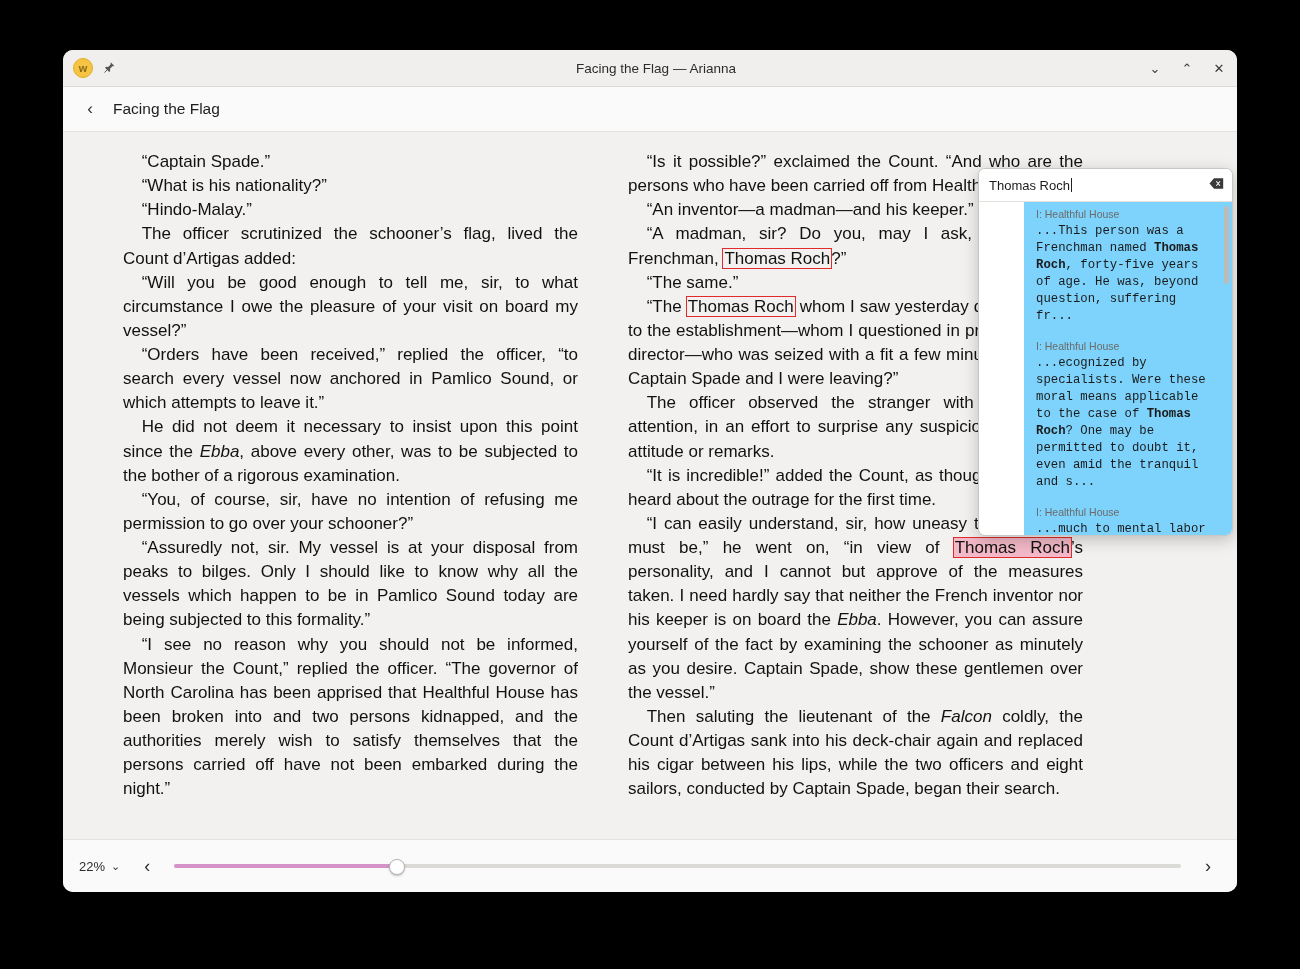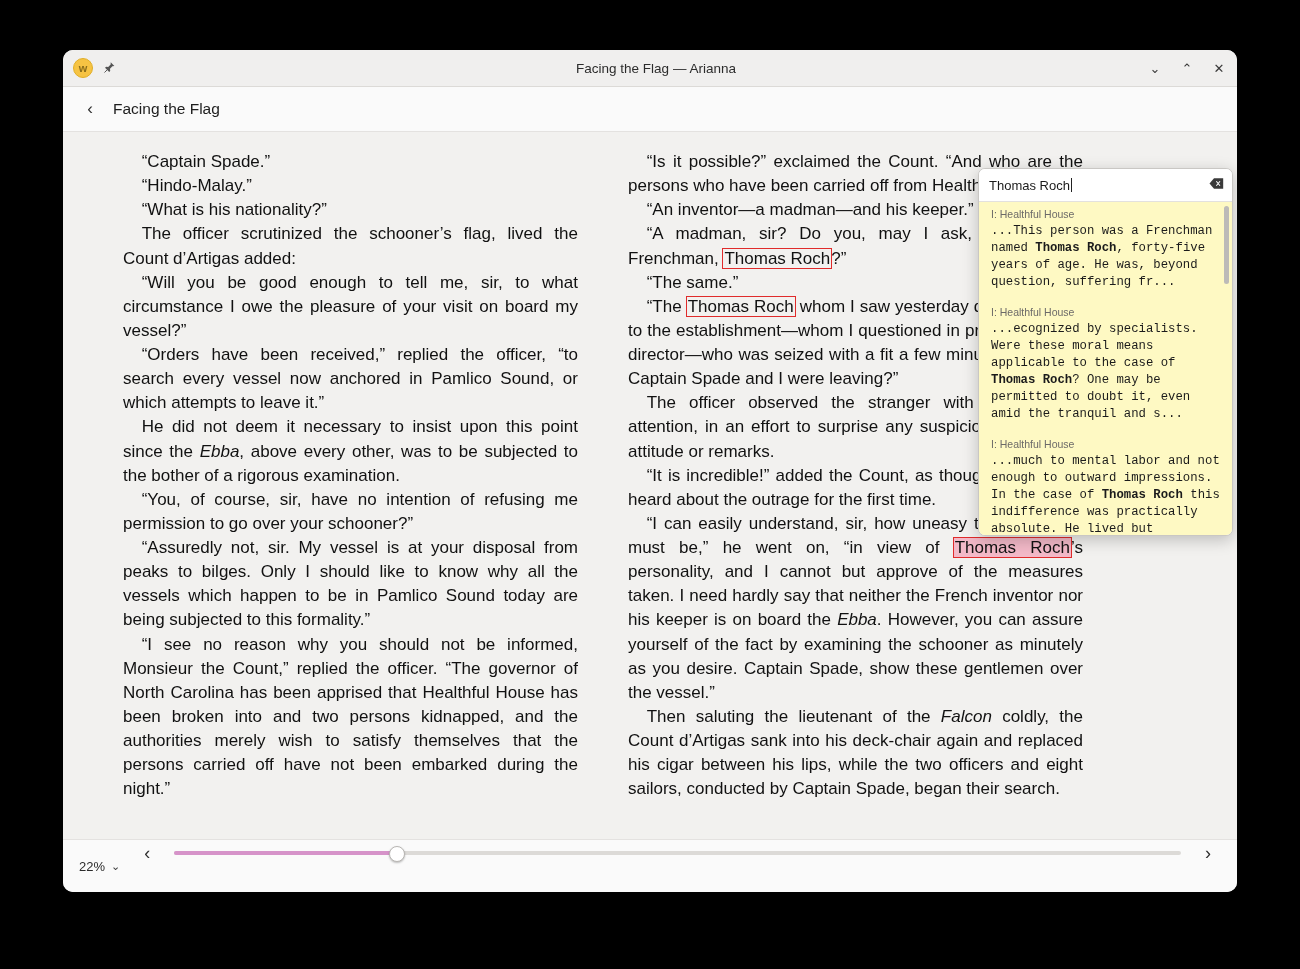--- a/index.html
+++ b/index.html
@@ -137,21 +137,22 @@
     width: 1px; height: 14px;
     background: #222;
     vertical-align: -2px;
     margin-left: 1px;
   }
   #clear-icon { color: #4a4a4a; font-size: 14px; }
   #results {
     max-height: 333px;
     overflow: hidden;
     position: relative;
-    background: #fef9c3;
+    background: #7dd3fc;
+    margin-left: 45px;
   }
   .result {
     padding: 6px 12px 9px 12px;
   }
   .res-loc {
     font-size: 10.5px;
     color: #6c6a68;
     margin-bottom: 3px;
   }
   .res-snippet {
@@ -166,21 +167,21 @@
     right: 3px; top: 4px;
     width: 5px; height: 78px;
     background: #bdbbb8;
     border-radius: 3px;
   }
   
   #bottombar {
     height: 52px;
     background: #fafafa;
     border-top: 1px solid #e4e2e0;
-    display: flex; 
+    display: flex; align-items: center;
     padding: 0 16px;
     gap: 14px;
     flex: 0 0 auto;
   }
   #zoom-box { display: flex; align-items: center; gap: 6px; }
   #zoom-label { font-size: 13px; color: #2b2b2b; }
   .chev { font-size: 11px; color: #3a3a3a; }
   .nav-arrow {
     width: 26px; height: 26px; display: flex; align-items: center;
     justify-content: center; font-size: 18px; color: #2d2d2d;
@@ -231,22 +232,22 @@
 
   <div id="headerbar">
     <div id="back-btn">‹</div>
     <div id="book-title">Facing the Flag</div>
   </div>
 
   <div id="content">
 
     <div class="col">
       <p>“Captain Spade.”</p>
+      <p>“What is his nationality?”</p>
       <p>“Hindo-Malay.”</p>
-      <p>“What is his nationality?”</p>
       <p>The officer scrutinized the schooner’s flag, lived the Count d’Artigas added:</p>
       <p>“Will you be good enough to tell me, sir, to what circumstance I owe the pleasure of your visit on board my vessel?”</p>
       <p>“Orders have been received,” replied the officer, “to search every vessel now anchored in Pamlico Sound, or which attempts to leave it.”</p>
       <p>He did not deem it necessary to insist upon this point since the <em>Ebba</em>, above every other, was to be subjected to the bother of a rigorous examination.</p>
       <p>“You, of course, sir, have no intention of refusing me permission to go over your schooner?”</p>
       <p>“Assuredly not, sir. My vessel is at your disposal from peaks to bilges. Only I should like to know why all the vessels which happen to be in Pamlico Sound today are being subjected to this formality.”</p>
       <p>“I see no reason why you should not be informed, Monsieur the Count,” replied the officer. “The governor of North Carolina has been apprised that Healthful House has been broken into and two persons kidnapped, and the authorities merely wish to satisfy themselves that the persons carried off have not been embarked during the night.”</p>
     </div>
 
     <div class="col">

